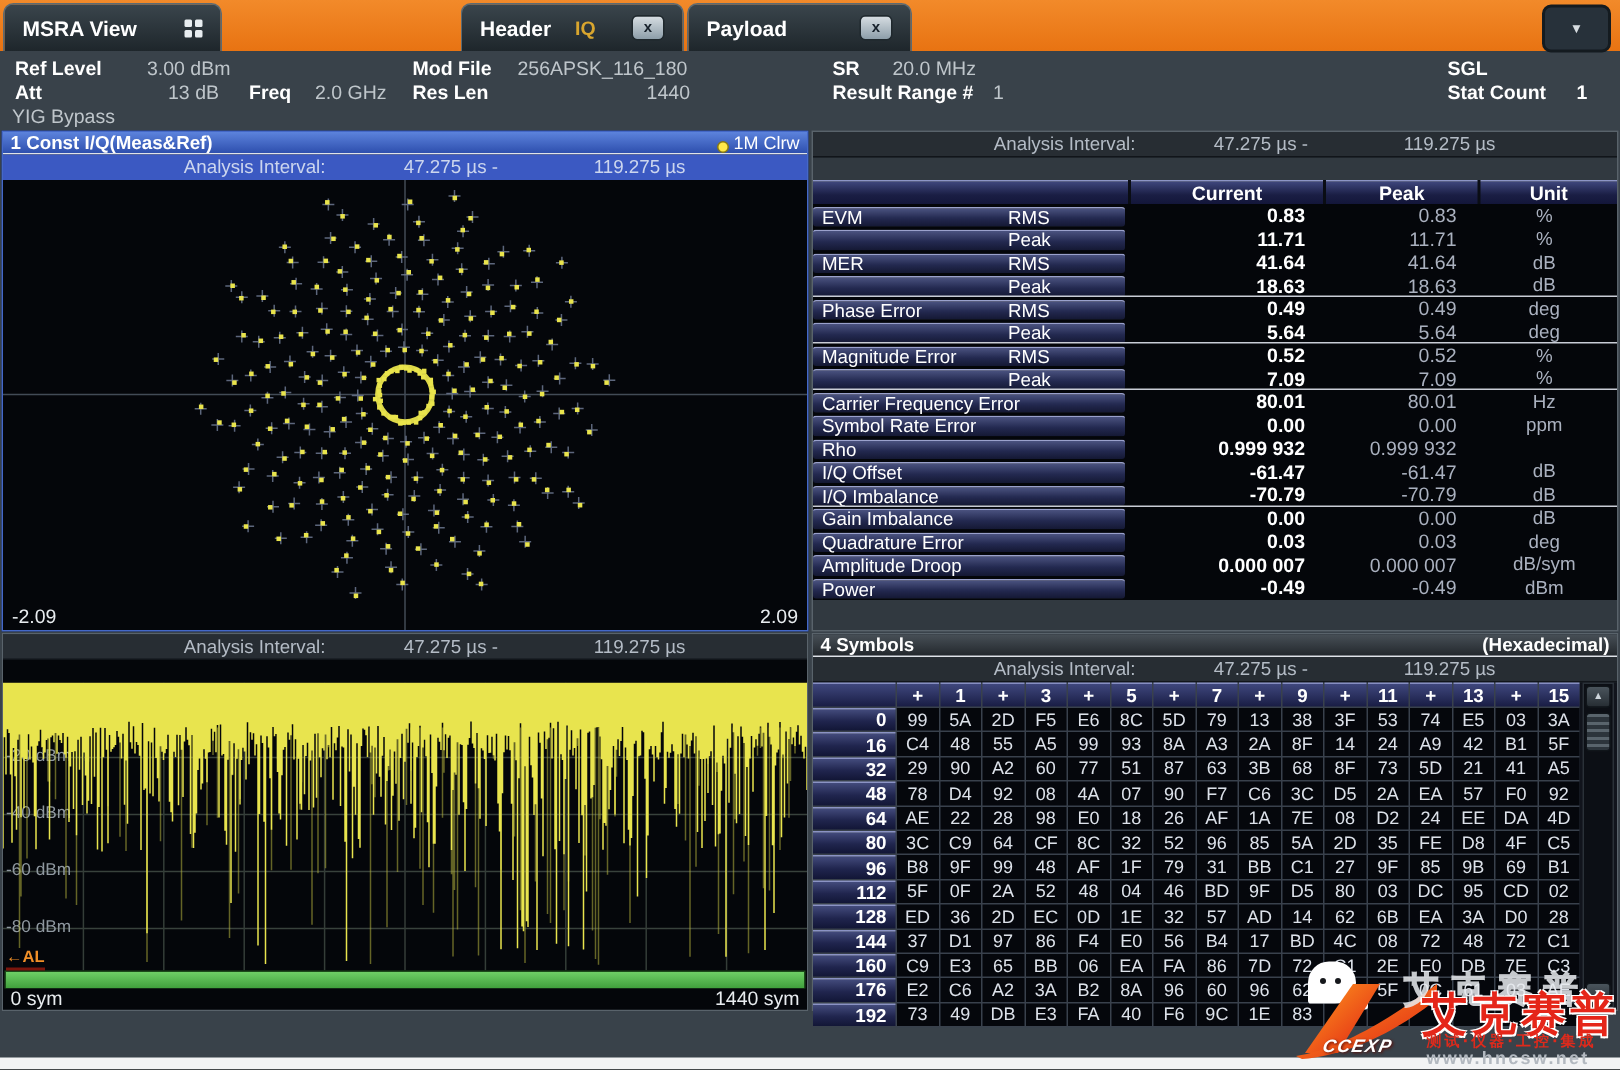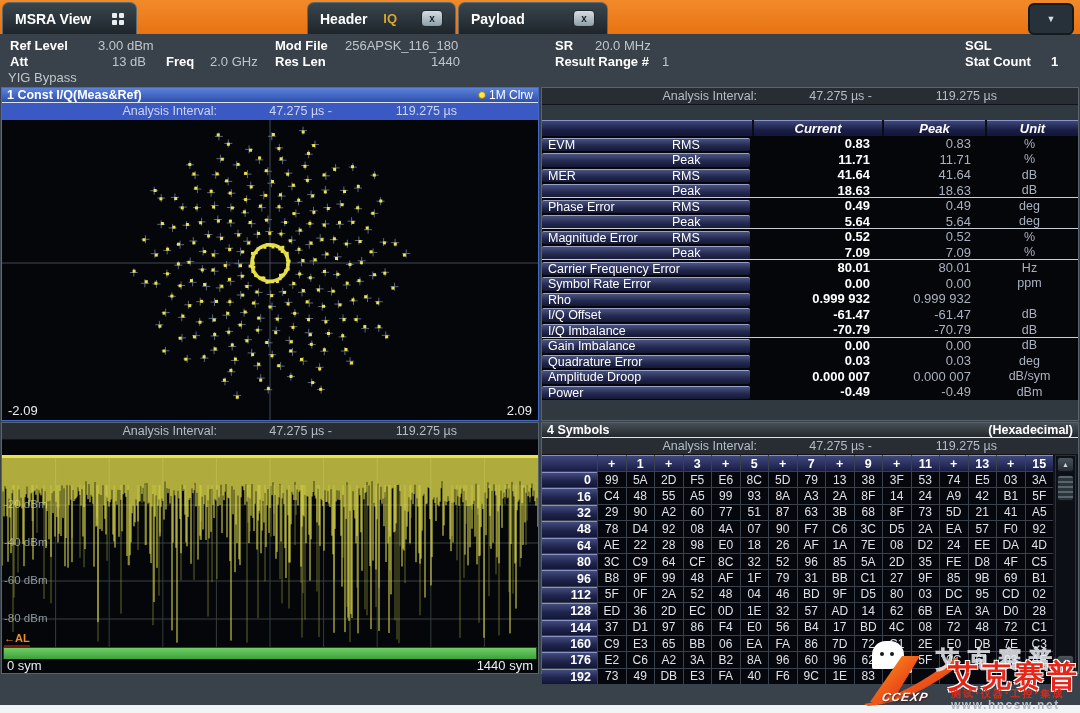--- a/index.html
+++ b/index.html
@@ -20,36 +20,36 @@
   .r1{top:4px}.r2{top:20px}.r3{top:36px}
   
   .win{position:absolute;box-sizing:border-box;background:#04060a;}
   #win1{left:1px;top:87px;width:538px;height:334px;border:1px solid #4468c8;}
   #win2{left:541px;top:87px;width:538px;height:334px;border:1px solid #59636b;background:#313940;}
   #win3{left:1px;top:422px;width:538px;height:252px;border:1px solid #59636b;}
   #win4{left:541px;top:422px;width:538px;height:252px;border:1px solid #59636b;background:#11141c;}
   .title{height:15px;display:flex;align-items:center;padding:0 5px;font-size:12.5px;font-weight:bold;color:#fff;border-bottom:1px solid #dfe3e9;box-sizing:border-box;}
   .dark .title{background:linear-gradient(#474f56,#23282d);}
   .blue .title{background:linear-gradient(#5c83dc,#2e4fae);}
-  .trace{margin-left:auto;font-weight:normal;font-size:12px;display:flex;align-items:center;gap:3px;color:#fff;}
+  .trace{margin-left:auto;font-weight:normal;font-size:12px;display:flex;align-items:flex-end;gap:3px;color:#fff;}
   .trace .dot{width:8px;height:8px;border-radius:50%;background:#ffe94a;border:1px solid #8a7a10;box-sizing:border-box;}
   .hexfmt{margin-left:auto;font-size:12.5px;color:#fff;font-weight:bold;}
   .subtitle{position:relative;height:17px;font-size:12.5px;color:#b4bcc6;}
   .blue .subtitle{background:#3b59c2;color:#ccd6ee;}
   .dark .subtitle{background:#272d33;border-bottom:1px solid #11151a;box-sizing:border-box;}
   .ai-label{position:absolute;left:0;top:1px;width:215px;text-align:right;}
   .ai-start{position:absolute;left:215px;top:1px;width:115px;text-align:right;}
   .ai-end{position:absolute;left:330px;top:1px;width:125px;text-align:right;}
   
   .plot1{position:absolute;left:0;top:32px;width:536px;height:300px;background:#04060a;}
   .xlab{position:absolute;bottom:2px;font-size:13px;color:#e8ecef;}
   .xlab.left{left:6px}.xlab.right{right:6px}
   
   .rs-head{position:absolute;left:0;top:32px;width:536px;height:16px;display:flex;gap:2px;font-size:13px;font-weight:bold;color:#fff;background:#0a0d14;}
-  .rs-head div{background:linear-gradient(#3f477d,#1a1e44 60%,#13163a);border-top:1px solid #8d95c6;box-sizing:border-box;display:flex;align-items:center;justify-content:center;font-style:italic;}
+  .rs-head div{background:linear-gradient(#3f477d,#1a1e44 60%,#13163a);border-top:1px solid #8d95c6;box-sizing:border-box;display:flex;align-items:center;justify-content:center;}
   .hc-label{width:210px}.hc-cur{width:128px}.hc-peak{width:101px}.hc-unit{flex:1}
   .rs-body{position:absolute;left:0;top:48px;width:536px;background:#04060a;}
   .rs-row{display:flex;height:15.5px;background:#04060a;font-size:13px;align-items:center;position:relative;}
   .rs-row.sep{box-shadow:0 -1px 0 #c9cdd6;}
   .rs-label{width:208px;height:13.5px;margin:1px 2px 0 0;background:linear-gradient(#4a527f,#232950 55%,#141833);border-top:1px solid #9aa1cc;border-radius:2px;position:relative;display:flex;align-items:center;color:#fff;font-weight:normal;font-size:12.5px;box-sizing:border-box;}
   .rs-name{padding-left:6px;white-space:nowrap;}
   .rs-sub{position:absolute;left:130px;}
   .rs-cur{width:128px;text-align:right;padding-right:10px;font-weight:bold;color:#fff;box-sizing:border-box;}
   .rs-peak{width:101px;text-align:right;padding-right:10px;color:#aab1bf;box-sizing:border-box;}
   .rs-unit{flex:1;text-align:center;color:#aab1bf;font-size:12.5px;}
@@ -87,21 +87,21 @@
   .wm-tagline{left:951px;top:687px;font-size:10px;color:#dd2a1c;letter-spacing:2px;font-weight:bold;font-family:"DejaVu Sans",sans-serif;}
   .wm-url{left:951px;top:698px;font-size:12px;color:#b3b9c0;letter-spacing:1.5px;font-weight:bold;}
   .white-strip{position:absolute;left:0;top:705px;width:1080px;height:8px;background:#f2f3f4;}
 </style>
 </head>
 <body>
 
 <div class="screen">
 
   <div class="topbar">
-    <div class="tab" style="left:2px;width:135px;">
+    <div class="tab" style="left:2px;width:146px;">
       <span class="lbl">MSRA View</span>
       <span class="grid-icon">
           <i></i>
           <i></i>
           <i></i>
           <i></i>
         </span>
     </div>
     <div class="tab" style="left:307px;width:149px;">
       <span class="lbl">Header</span>

